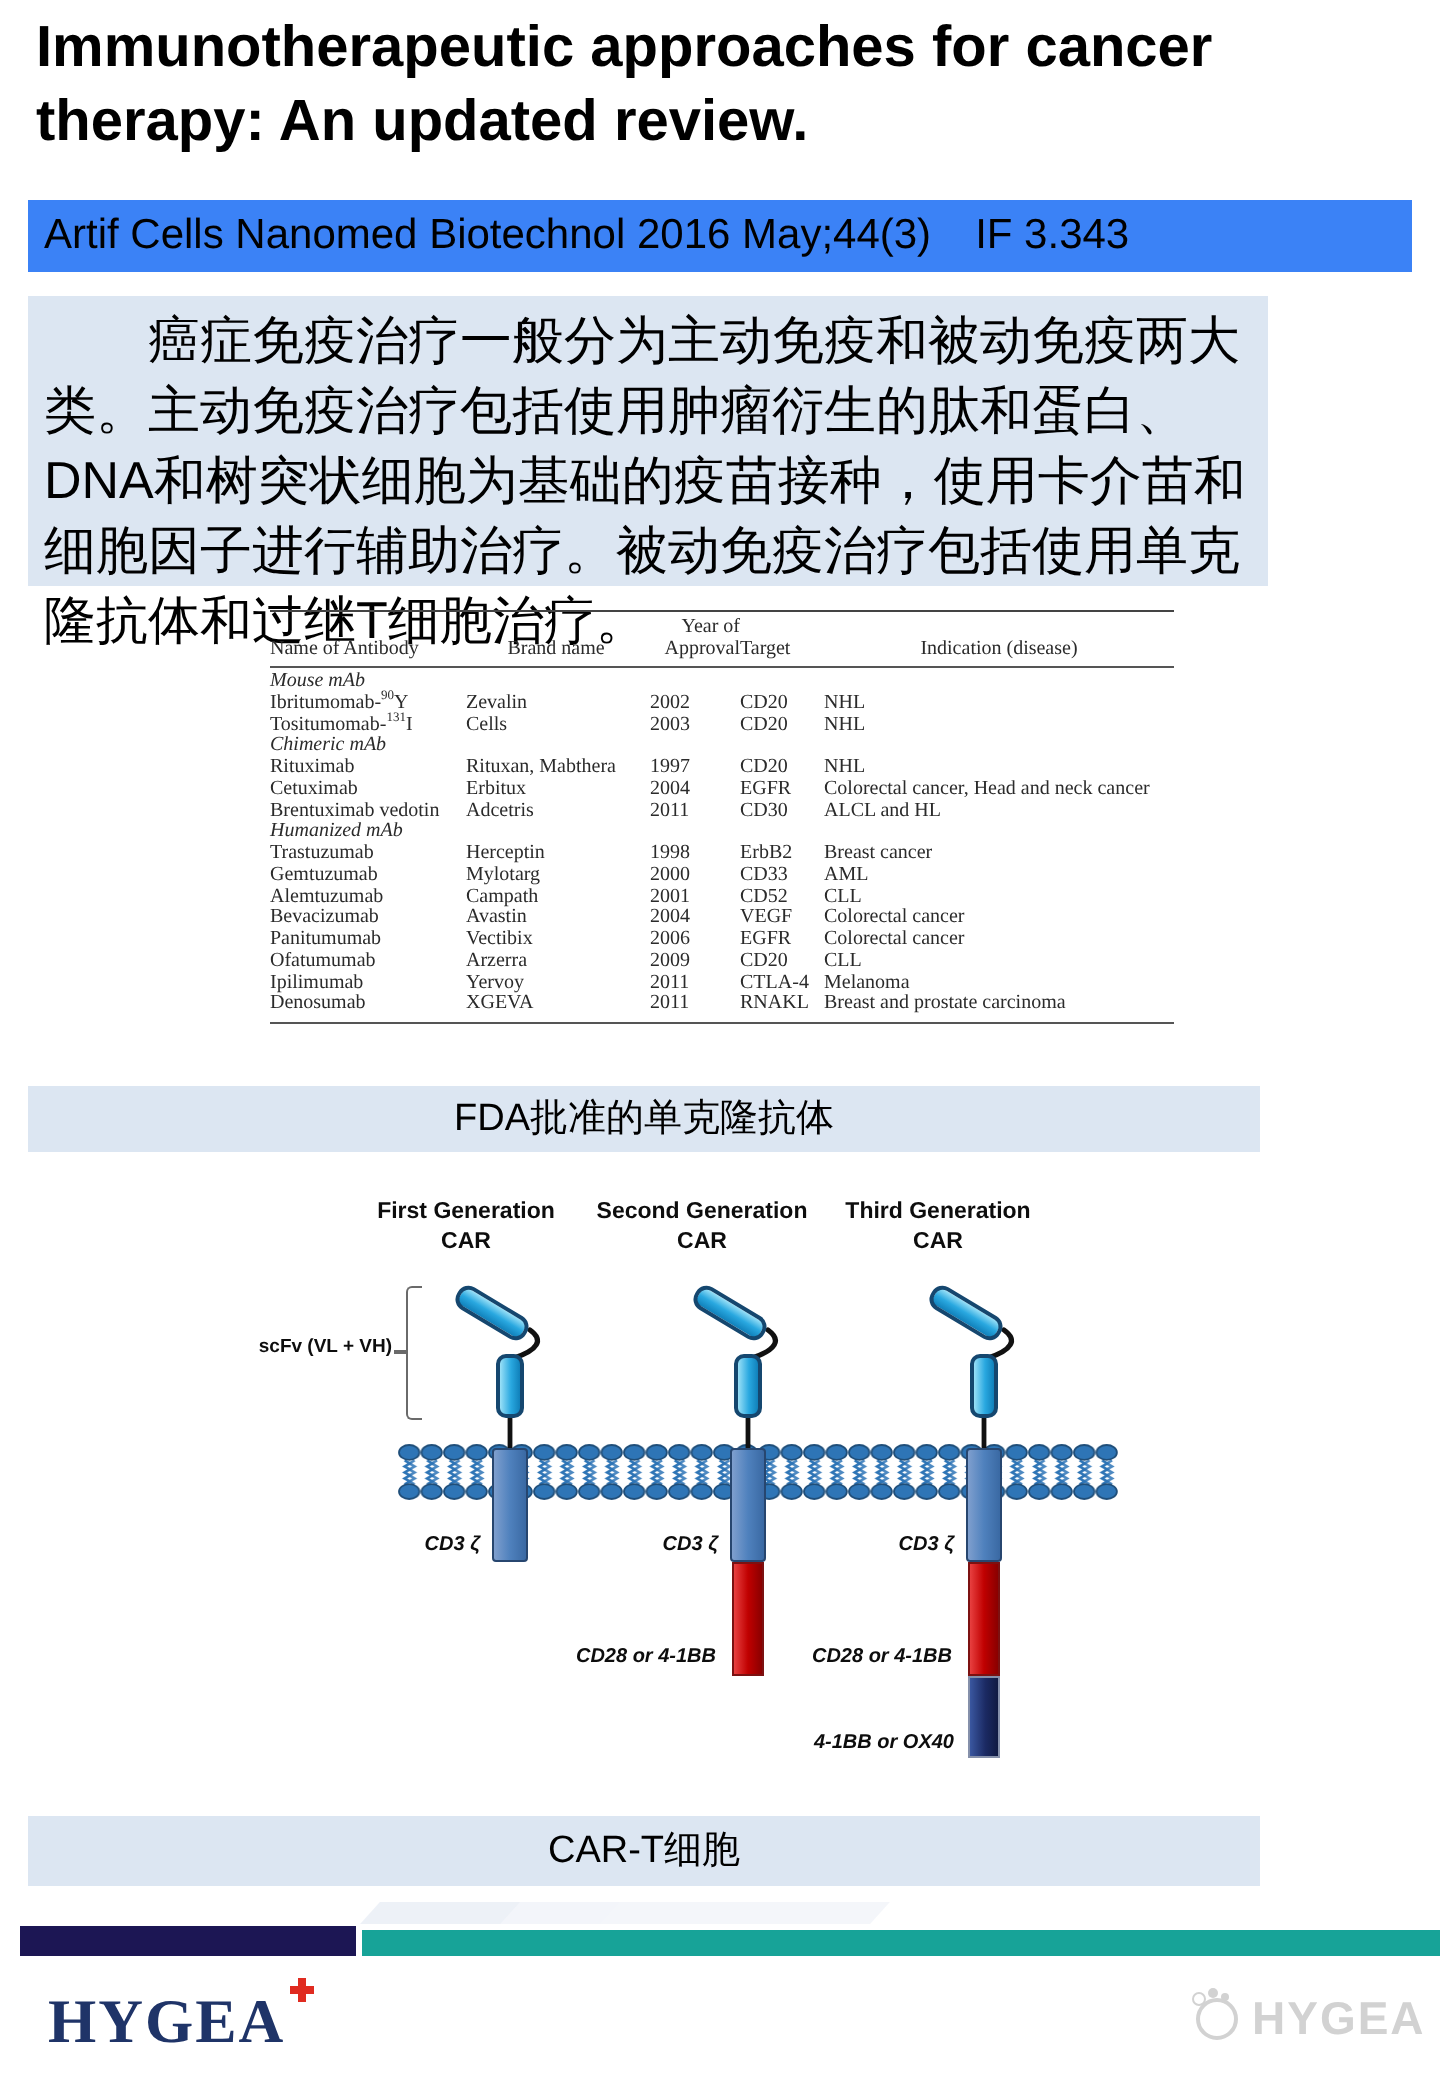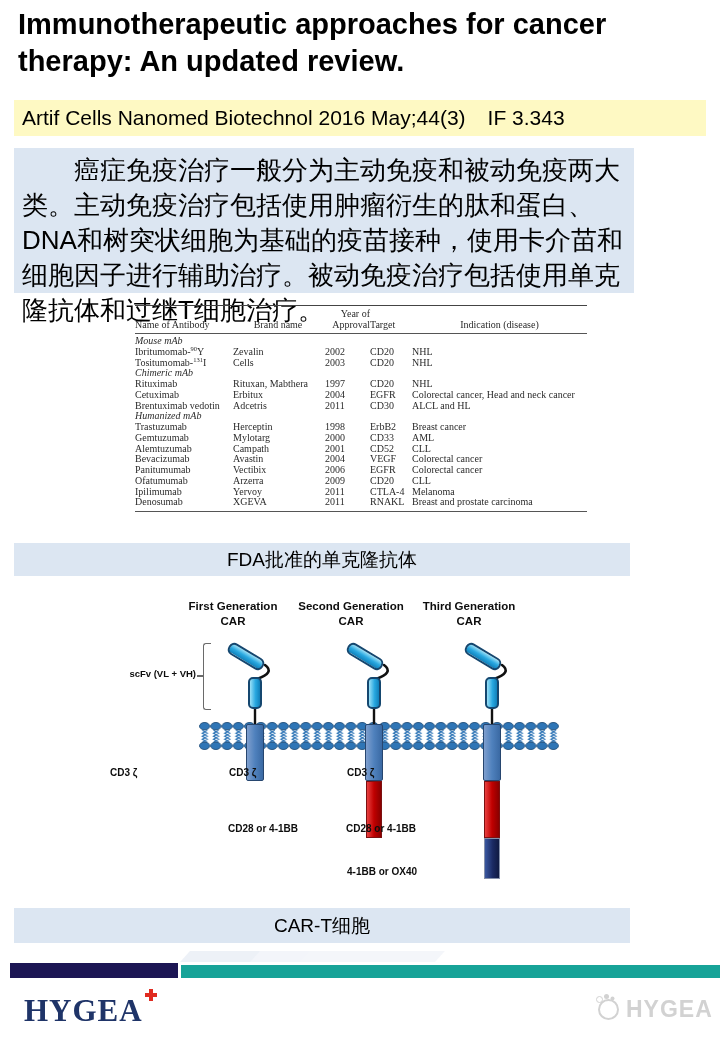--- a/index.html
+++ b/index.html
@@ -3,21 +3,21 @@
 <meta charset="utf-8">
 <style>
   *{box-sizing:border-box;margin:0;padding:0;}
   body{margin:0;background:#888;}
   #canvas{position:relative;width:720px;height:1040px;background:#ffffff;overflow:hidden;
           font-family:"Liberation Sans",sans-serif;color:#000;}
 
   
   .title{position:absolute;top:6px;left:18px;width:604px;font-size:29px;font-weight:bold;
          line-height:37px;color:#000;}
-  .journal-bar{position:absolute;top:100px;left:14px;width:692px;height:36px;background:#fef9c3;
+  .journal-bar{position:absolute;top:100px;left:14px;width:692px;height:36px;background:#3b82f6;
          font-size:21px;line-height:36px;padding-left:8px;white-space:nowrap;}
   .journal-bar .if{margin-left:22px;}
 
   
   .abstract{position:absolute;top:148px;left:14px;width:620px;height:145px;background:#dce6f2;
             font-size:26px;line-height:35px;padding:5px 8px 0 8px;text-indent:2em;color:#000;}
 
   
   .ftable{position:absolute;top:305px;left:135px;width:452px;font-family:"Liberation Serif",serif;
           color:#2b2b2b;}
@@ -63,22 +63,22 @@
             background:linear-gradient(90deg,#9ae0f7,#29a8e0 55%,#1080ba);z-index:2;}
   .dom-tm{position:absolute;top:129px;left:calc(var(--cx) - 9px);width:18px;height:57px;
           border:1.5px solid #27466f;border-radius:2px;
           background:linear-gradient(90deg,#7f9fce,#4f81bd 50%,#3a69a3);z-index:3;}
   .dom-red{position:absolute;top:186px;left:calc(var(--cx) - 8px);width:16px;height:57px;
            border:1px solid #7c1111;
            background:linear-gradient(90deg,#e84040,#c00000 50%,#890000);z-index:3;}
   .dom-navy{position:absolute;top:243px;left:calc(var(--cx) - 8px);width:16px;height:41px;
             border:1px solid #8590aa;
             background:linear-gradient(90deg,#3a57a0,#1b2a63 55%,#101a42);z-index:3;}
-  .dlbl{position:absolute;width:130px;text-align:left;font-weight:bold;font-size:10px;
-        color:#0d0d0d;z-index:4;}
+  .dlbl{position:absolute;width:130px;text-align:right;font-weight:bold;font-size:10px;
+        color:#0d0d0d;z-index:4;font-style:italic;}
   .lbl-cd3{top:172px;left:calc(var(--cx) - 145px);}
   .lbl-costim1{top:228px;left:calc(var(--cx) - 146px);}
   .lbl-costim2{top:271px;left:calc(var(--cx) - 145px);}
 
   
   .deco1{position:absolute;top:951px;left:185px;width:120px;height:11px;background:#e9edf5;
          transform:skewX(-42deg);opacity:.8;}
   .deco2{position:absolute;top:951px;left:255px;width:185px;height:11px;background:#f3f5fa;
          transform:skewX(-42deg);opacity:.9;}
   .bar-navy{position:absolute;top:963px;left:10px;width:168px;height:15px;background:#1c1654;}

